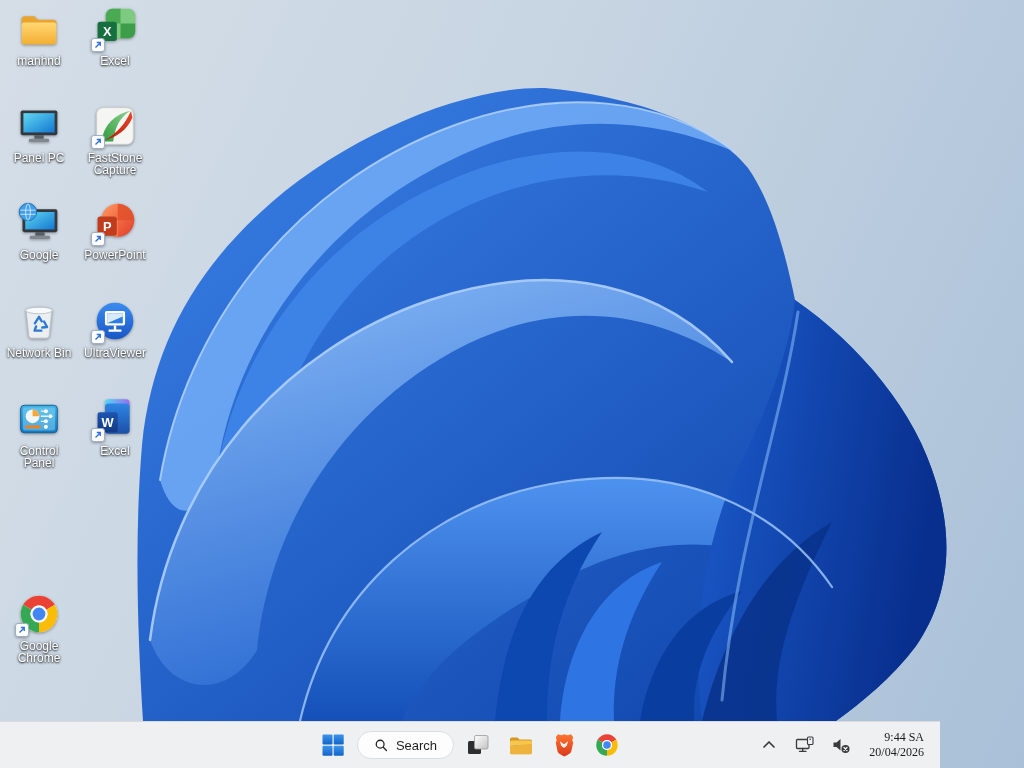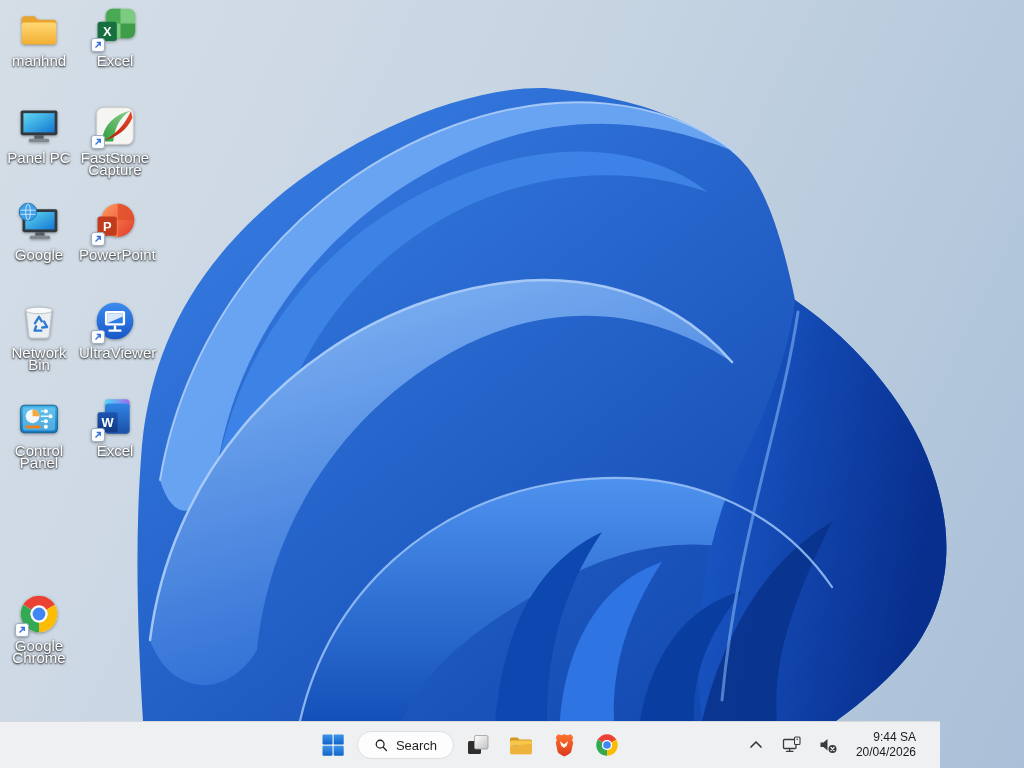--- a/index.html
+++ b/index.html
@@ -11,39 +11,39 @@
   .bloom path.hl{fill:none;stroke-linecap:round;}
   
   .dcell{position:absolute;width:74px;text-align:center;cursor:default;}
   .dicon{position:relative;width:44px;height:44px;margin:0 auto;
     filter:drop-shadow(0 1px 1.5px rgba(0,0,0,.35));}
   .dicon > svg{width:44px;height:44px;display:block;}
   .badge{position:absolute;left:-2px;bottom:-1px;width:14px;height:14px;background:#fff;
     border:1px solid #9fb0c6;border-radius:3px;box-sizing:border-box;display:flex;
     align-items:center;justify-content:center;}
   .badge svg{width:10px;height:10px;display:block;}
-  .dlabel{margin:4px auto 0;max-width:72px;font-size:15px;line-height:12px;
+  .dlabel{margin:4px auto 0;max-width:72px;font-size:12px;line-height:12px;
     color:var(--icon-label,#fff);
     text-shadow:0 1px 2px rgba(0,0,0,.85),0 0 3px rgba(0,0,0,.55);}
   .logoletter{font-family:"Liberation Sans",sans-serif;font-weight:bold;fill:#fff;}
   
   #taskbar{position:absolute;left:0;bottom:0;width:940px;height:47px;
     background:var(--taskbar-bg,#eef0f2);border-top:1px solid var(--taskbar-border,#d8dadc);
     box-sizing:border-box;}
   .tb-center{position:absolute;left:50%;top:0;height:100%;transform:translateX(-50%);
     display:flex;align-items:center;gap:5px;}
   .tb-btn{width:38px;height:38px;border-radius:6px;display:flex;align-items:center;
     justify-content:center;cursor:pointer;}
   .tb-btn svg{width:26px;height:26px;display:block;}
   .search-pill{height:28px;min-width:97px;box-sizing:border-box;border-radius:14px;
     background:var(--search-pill-bg,#fdfdfd);border:1px solid var(--search-pill-border,#dcdfe2);
     display:flex;align-items:center;justify-content:center;gap:7px;padding:0 14px;cursor:pointer;}
   .search-pill svg{width:15px;height:15px;}
   .search-pill span{font-size:13px;color:var(--search-text,#1f1f1f);}
-  .tb-right{position:absolute;right:16px;top:0;height:100%;display:flex;align-items:center;gap:8px;}
+  .tb-right{position:absolute;right:8px;top:0;height:100%;display:flex;align-items:center;gap:8px;font-family:Liberation Serif, serif;}
   .tray-btn{width:28px;height:34px;border-radius:5px;display:flex;align-items:center;
     justify-content:center;cursor:pointer;}
   .tray-btn svg{width:22px;height:22px;display:block;}
   .clock{margin:0 8px 0 6px;text-align:right;font-size:12px;line-height:15px;
     color:var(--clock-text,#1b1b1b);cursor:pointer;}
   .hiddefs{position:absolute;width:0;height:0;}
 </style>
 </head>
 <body>
 

